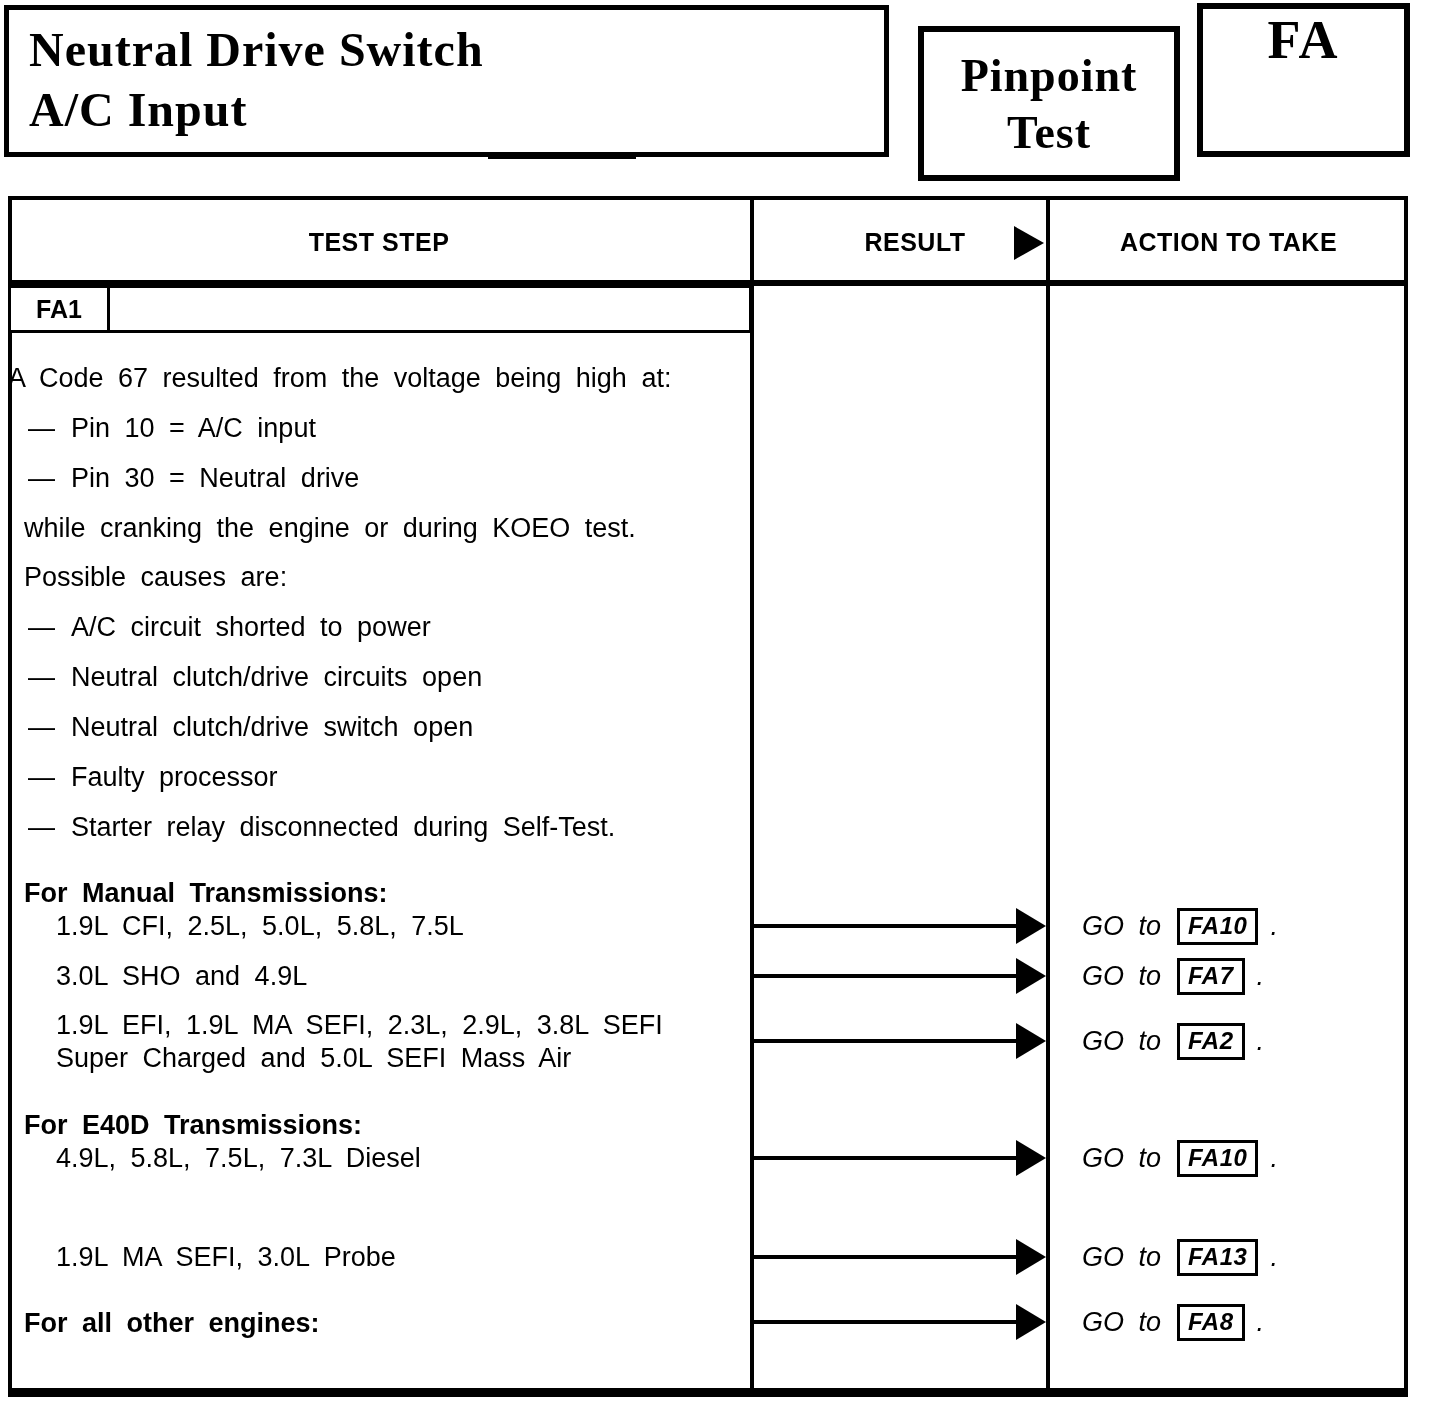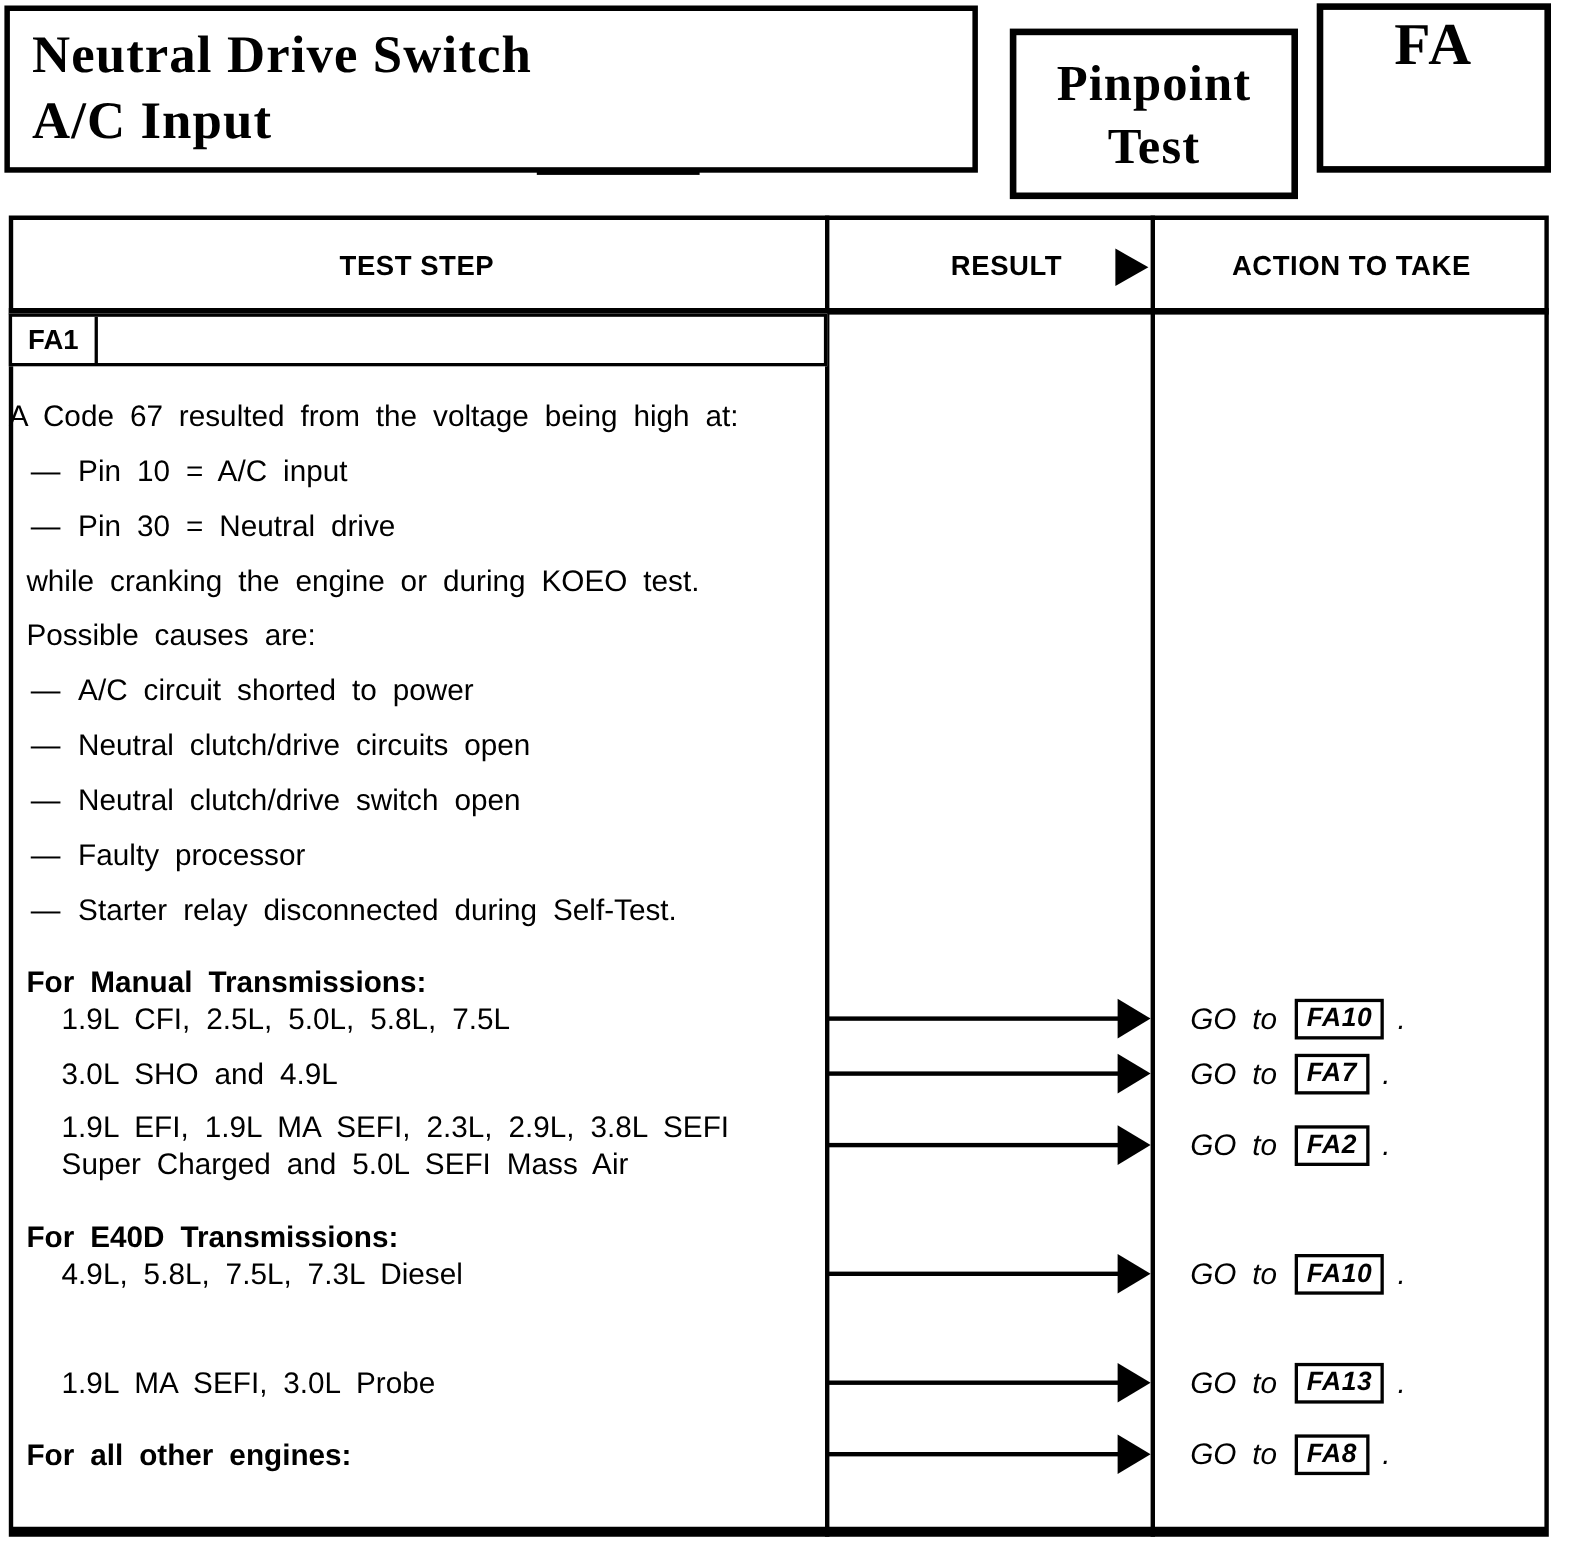--- a/index.html
+++ b/index.html
@@ -50,21 +50,21 @@
     position:absolute; left:1014px; top:226px; width:0; height:0;
     border-left:30px solid #000; border-top:17px solid transparent; border-bottom:17px solid transparent;
   }
 
   
   #step-strip{
     position:absolute; left:8px; top:285px; width:744px; height:48px;
     box-sizing:border-box; border:3px solid #000; display:flex; background:#fff;
   }
   #step-id-cell{
-    width:78px; box-sizing:border-box; border-right:3px solid #000;
+    width:99px; box-sizing:border-box; border-right:3px solid #000;
     display:flex; align-items:center; justify-content:center;
     font-weight:bold; font-size:25px;
   }
   #step-title-cell{
     flex:1; display:flex; align-items:center; padding-left:24px;
     font-size:27px; letter-spacing:0.5px; white-space:nowrap;
   }
 
   
   .txt{

